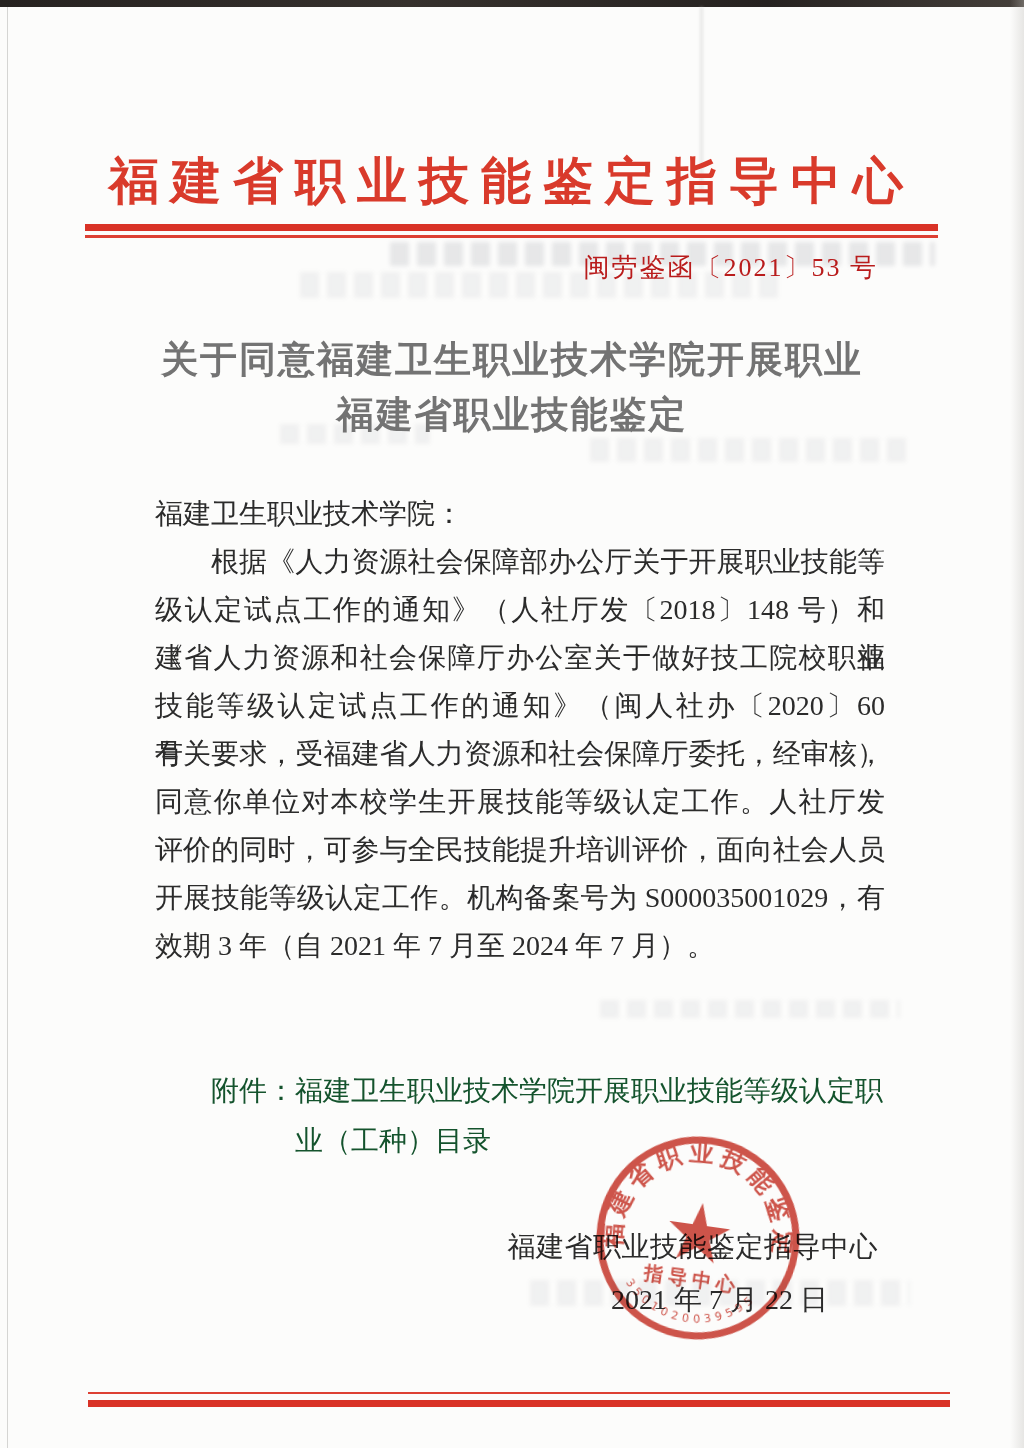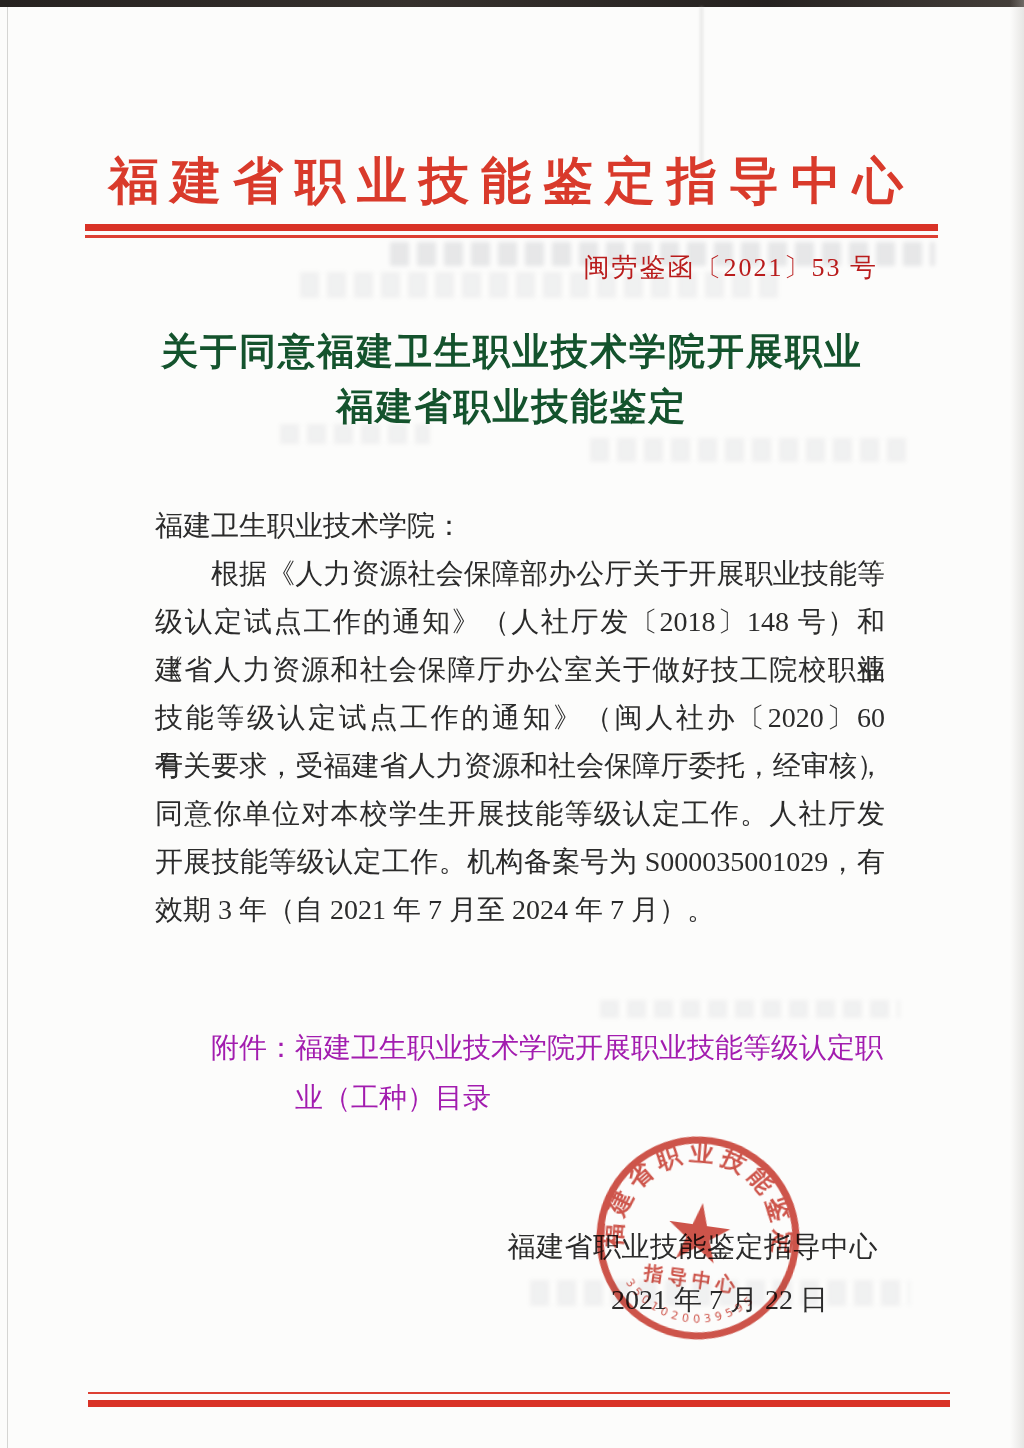--- a/index.html
+++ b/index.html
@@ -32,33 +32,33 @@
   .rule{position:absolute;background:#d93226;}
   .rule-top-thick{left:85px;top:224px;width:853px;height:7px;}
   .rule-top-thin{left:85px;top:235px;width:853px;height:3px;background:#dd4033;}
   .rule-bottom-thin{left:88px;top:1392px;width:862px;height:2px;background:#dd4033;}
   .rule-bottom-thick{left:88px;top:1400px;width:862px;height:7px;}
   .doc-number{
     position:absolute;right:146px;top:250px;font-size:26px;color:#b91c1c;
     letter-spacing:2px;white-space:nowrap;
   }
   .doc-title{
-    position:absolute;left:0;top:324px;width:1024px;text-align:center;
-    font-size:37px;font-weight:bold;color:#14532d;line-height:55px;letter-spacing:2px;
+    position:absolute;left:0;top:332px;width:1024px;text-align:center;
+    font-size:37px;font-weight:bold;color:#737373;line-height:55px;letter-spacing:2px;
   }
   .body-text{
-    position:absolute;left:155px;top:502px;width:730px;
+    position:absolute;left:155px;top:490px;width:730px;
     font-size:28px;color:#2b2b2b;line-height:48px;
   }
   .body-text .ln{height:48px;overflow:visible;}
   .ln.j{text-align:justify;text-align-last:justify;}
   .ln.ind{text-indent:56px;}
   .attachment{
-    position:absolute;left:155px;top:1023px;width:740px;
-    font-size:28px;color:#a21caf;line-height:50px;
+    position:absolute;left:155px;top:1066px;width:740px;
+    font-size:28px;color:#14532d;line-height:50px;
   }
   .attachment .a1{text-indent:56px;}
   .attachment .a2{text-indent:140px;}
   .signature{
     position:absolute;right:146px;top:1228px;font-size:28px;color:#2b2b2b;
     letter-spacing:0.5px;white-space:nowrap;
   }
   .doc-date{
     position:absolute;right:196px;top:1281px;font-size:28px;color:#2b2b2b;
     white-space:nowrap;
@@ -97,20 +97,21 @@
   </div>
 
   <div class="body-text">
     <div class="ln">福建卫生职业技术学院：</div>
     <div class="ln ind j">根据《人力资源社会保障部办公厅关于开展职业技能等</div>
     <div class="ln j">级认定试点工作的通知》（人社厅发〔2018〕148 号）和《福</div>
     <div class="ln j">建省人力资源和社会保障厅办公室关于做好技工院校职业</div>
     <div class="ln j">技能等级认定试点工作的通知》（闽人社办〔2020〕60 号）</div>
     <div class="ln j">有关要求，受福建省人力资源和社会保障厅委托，经审核，</div>
     <div class="ln j">同意你单位对本校学生开展技能等级认定工作。人社厅发</div>
+    <div class="ln j">评价的同时，可参与全民技能提升培训评价，面向社会人员</div>
     <div class="ln j">开展技能等级认定工作。机构备案号为 S000035001029，有</div>
     <div class="ln">效期 3 年（自 2021 年 7 月至 2024 年 7 月）。</div>
   </div>
 
   <div class="attachment">
     <div class="a1">附件：福建卫生职业技术学院开展职业技能等级认定职</div>
     <div class="a2">业（工种）目录</div>
   </div>
 
   <div class="signature">福建省职业技能鉴定指导中心</div>

